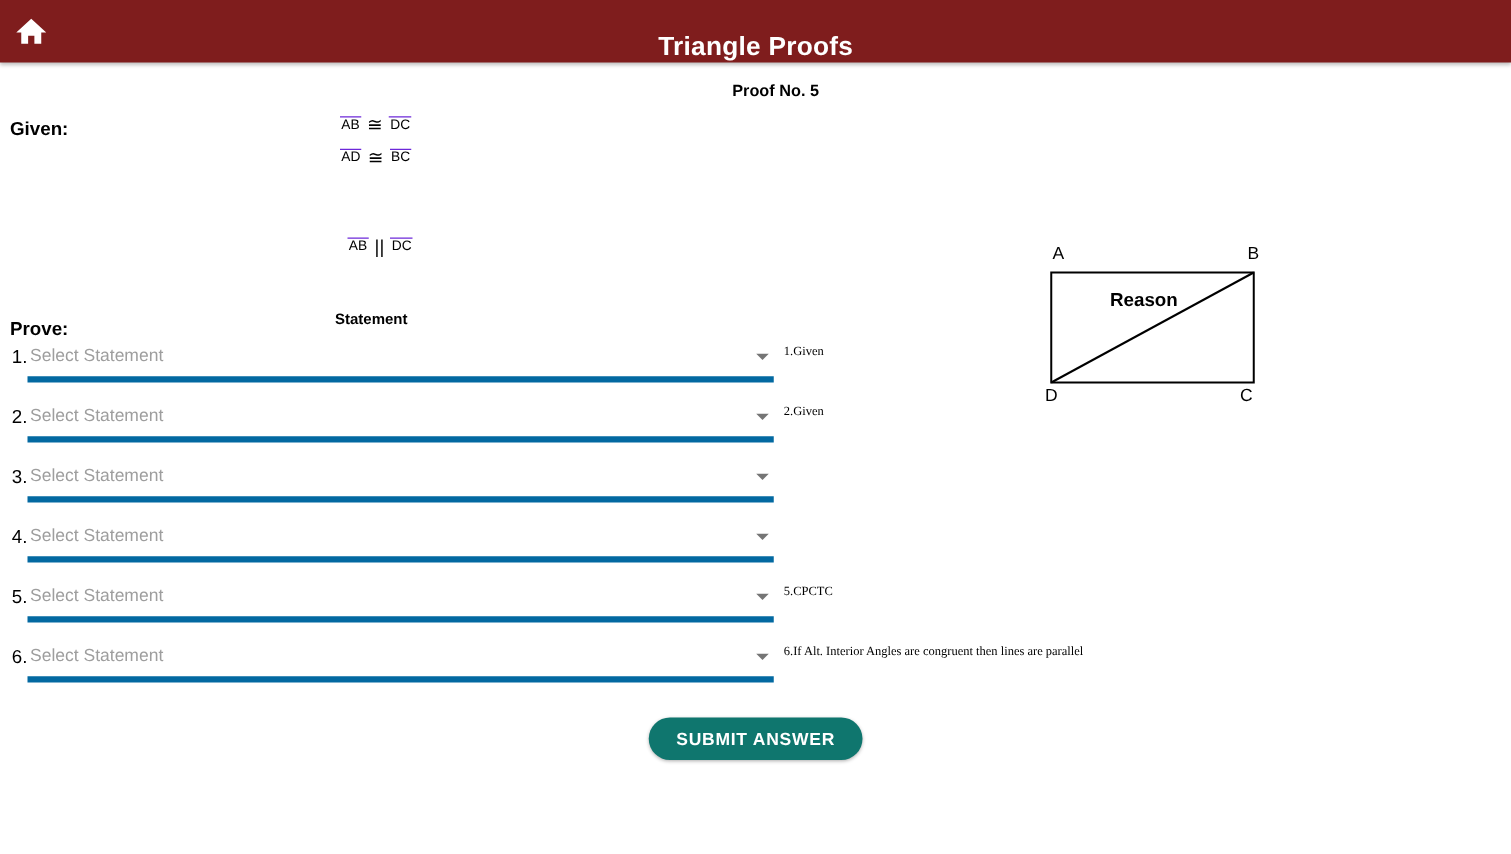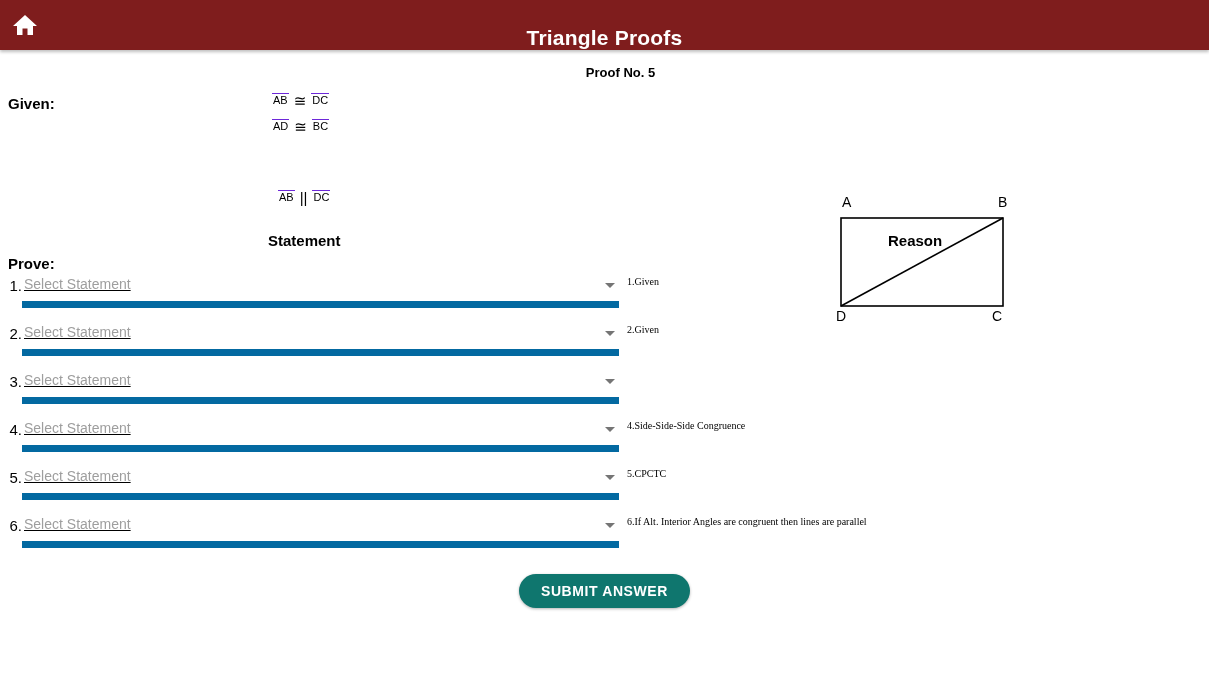--- a/index.html
+++ b/index.html
@@ -120,22 +120,22 @@
 
   
   .col-headers {
     position: relative;
     height: 28px;
     margin-top: 2px;
   }
   .col-statement {
     position: absolute;
     left: 268px;
-    top: 0;
-    font-size: 15px;
+    top: 16px;
+    font-size: 12px;
     font-weight: bold;
   }
   .col-reason {
     position: absolute;
     left: 888px;
     top: 0;
     font-size: 15px;
     font-weight: bold;
   }
 
@@ -149,22 +149,21 @@
   .row-num {
     width: 22px;
     text-align: right;
     font-size: 15px;
     padding-top: 7px;
   }
   .select-wrap {
     position: relative;
     width: 597px;
     height: 31px;
-    border-bottom: 7px solid #0369a1;
-    text-decoration: underline;
+    border-bottom: 5px solid #0369a1;
   }
   .select-value {
     font-size: 14px;
     color: #9e9e9e;
     padding-top: 6px;
     padding-left: 2px;
   }
   .caret {
     position: absolute;
     right: 4px;
@@ -282,21 +281,20 @@
       <span class="caret"></span>
     </div>
   </div>
 
   <div class="row">
     <div class="row-num">4.</div>
     <div class="select-wrap">
       <div class="select-value">Select Statement</div>
       <span class="caret"></span>
     </div>
-    <div class="reason">4.Side-Side-Side Congruence</div>
   </div>
 
   <div class="row">
     <div class="row-num">5.</div>
     <div class="select-wrap">
       <div class="select-value">Select Statement</div>
       <span class="caret"></span>
     </div>
     <div class="reason">5.CPCTC</div>
   </div>

